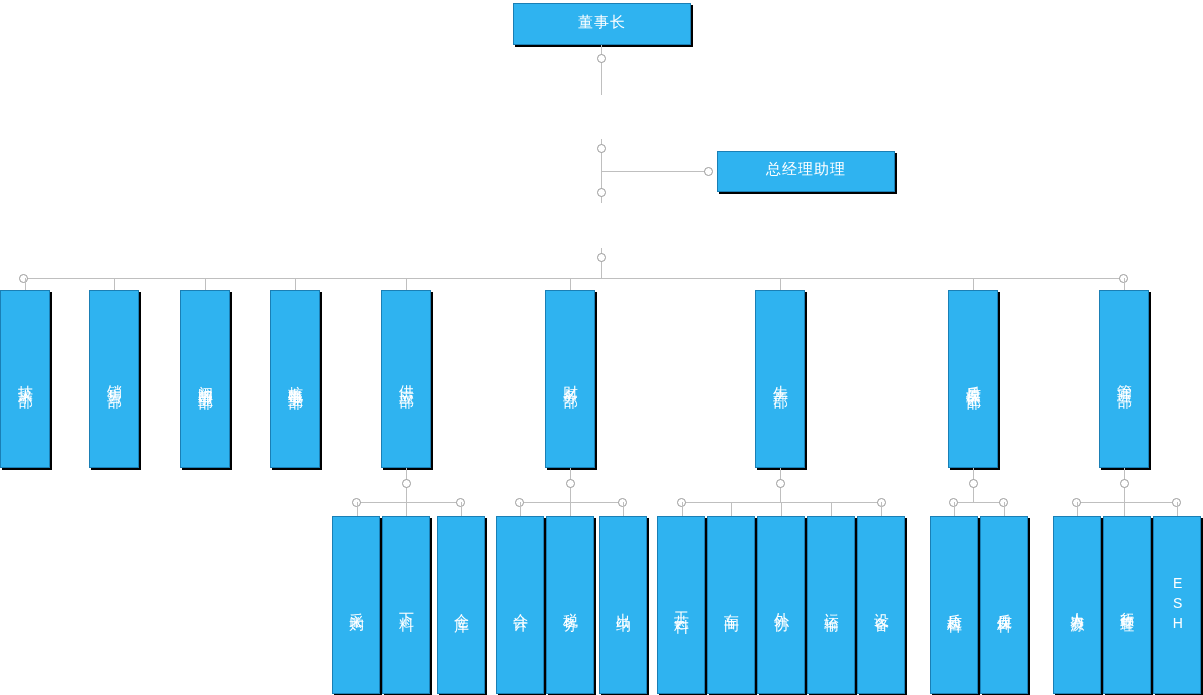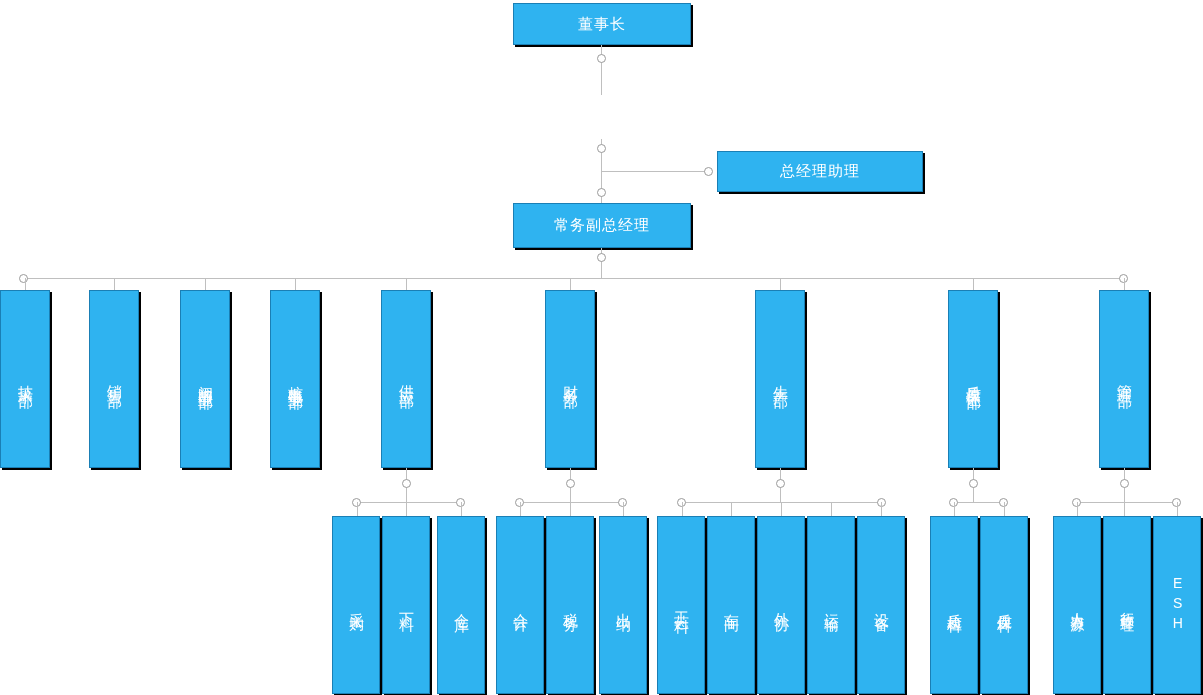--- a/index.html
+++ b/index.html
@@ -17,20 +17,21 @@
     display:flex;
     align-items:center;
     justify-content:center;
     text-align:center;
     font-size:15px;
     letter-spacing:1px;
     line-height:1.25;
   }
   .node.h{ 
     writing-mode:horizontal-tb;
+    font-family:Liberation Mono, monospace;
   }
   .node.v{ 
     writing-mode:vertical-rl;
     text-orientation:upright;
     letter-spacing:4px;
   }
   .node.v.tight{letter-spacing:2px;}
   .node.v.narrow{font-size:14px;}
 
   
@@ -58,23 +59,22 @@
   <div class="line v" style="left:601px;top:45px;height:50px;"></div>
   <div class="dot" style="left:597px;top:54px;"></div>
 
 
   <div class="line v" style="left:601px;top:139px;height:64px;"></div>
   <div class="dot" style="left:597px;top:144px;"></div>
   <div class="dot" style="left:597px;top:188px;"></div>
 
   <div class="line h" style="left:601px;top:171px;width:110px;"></div>
   <div class="dot" style="left:704px;top:167px;"></div>
-  <div class="node h" style="left:717px;top:151px;width:206px;height:41px;">总经理助理</div>
+  <div class="node h" style="left:717px;top:151px;width:178px;height:41px;">总经理助理</div>
 
-  <div class="node h" style="left:513px;top:203px;width:178px;height:45px;">常务副总经理</div>
 
   <div class="line v" style="left:601px;top:248px;height:30px;"></div>
   <div class="dot" style="left:597px;top:253px;"></div>
   <div class="line h" style="left:25px;top:278px;width:1100px;"></div>
   <div class="dot" style="left:19px;top:274px;"></div>
   <div class="dot" style="left:1119px;top:274px;"></div>
 
   <div class="line v" style="left:25px;top:278px;height:12px;"></div>
   <div class="line v" style="left:114px;top:278px;height:12px;"></div>
   <div class="line v" style="left:205px;top:278px;height:12px;"></div>

